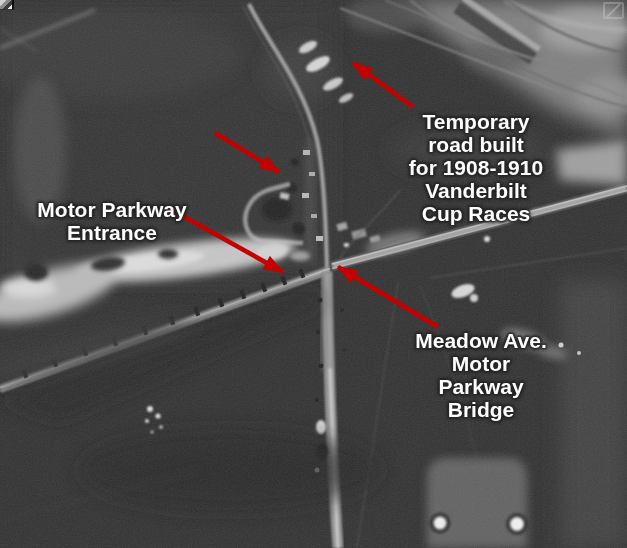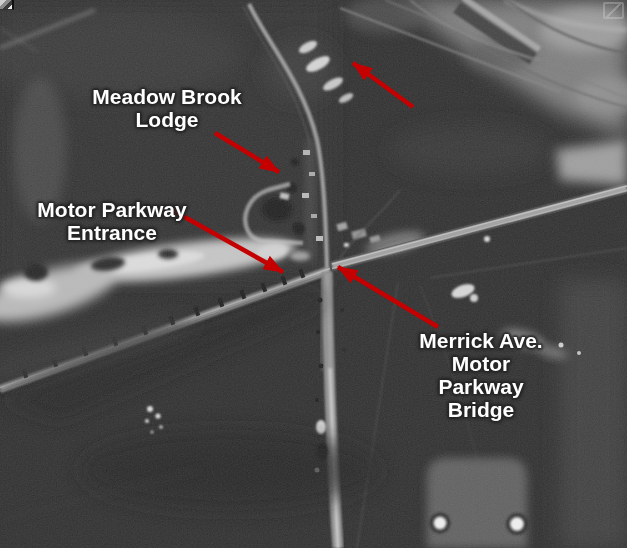--- a/index.html
+++ b/index.html
@@ -229,26 +229,27 @@
     <rect width="627" height="548" filter="url(#grain)" opacity="0.3"></rect>
 
     <g stroke="#c40000" stroke-width="4.5" fill="none">
       <line x1="215" y1="133" x2="279" y2="172" marker-end="url(#arrowhead)"></line>
       <line x1="172" y1="210" x2="283" y2="272" marker-end="url(#arrowhead)"></line>
       <line x1="413" y1="107" x2="353" y2="63" marker-end="url(#arrowhead)"></line>
       <line x1="438" y1="327" x2="338" y2="267" marker-end="url(#arrowhead)"></line>
     </g>
   </svg>
 
-  <div class="anno-label label-lodge">Meadow Brook
-Lodge</div>
 
   <div class="anno-label label-entrance">Motor Parkway
 Entrance</div>
 
-
-  <div class="anno-label label-merrick">Merrick Ave.
+  <div class="anno-label label-temp-road">Temporary road built
+for 1908-1910 Vanderbilt
+Cup Races</div>
+
+  <div class="anno-label label-merrick">Meadow Ave.
 Motor Parkway Bridge</div>
 
   <div class="corner-artifact-tl"></div>
   <div class="corner-artifact-tr"></div>
 
 </div>
 
 </body></html>

